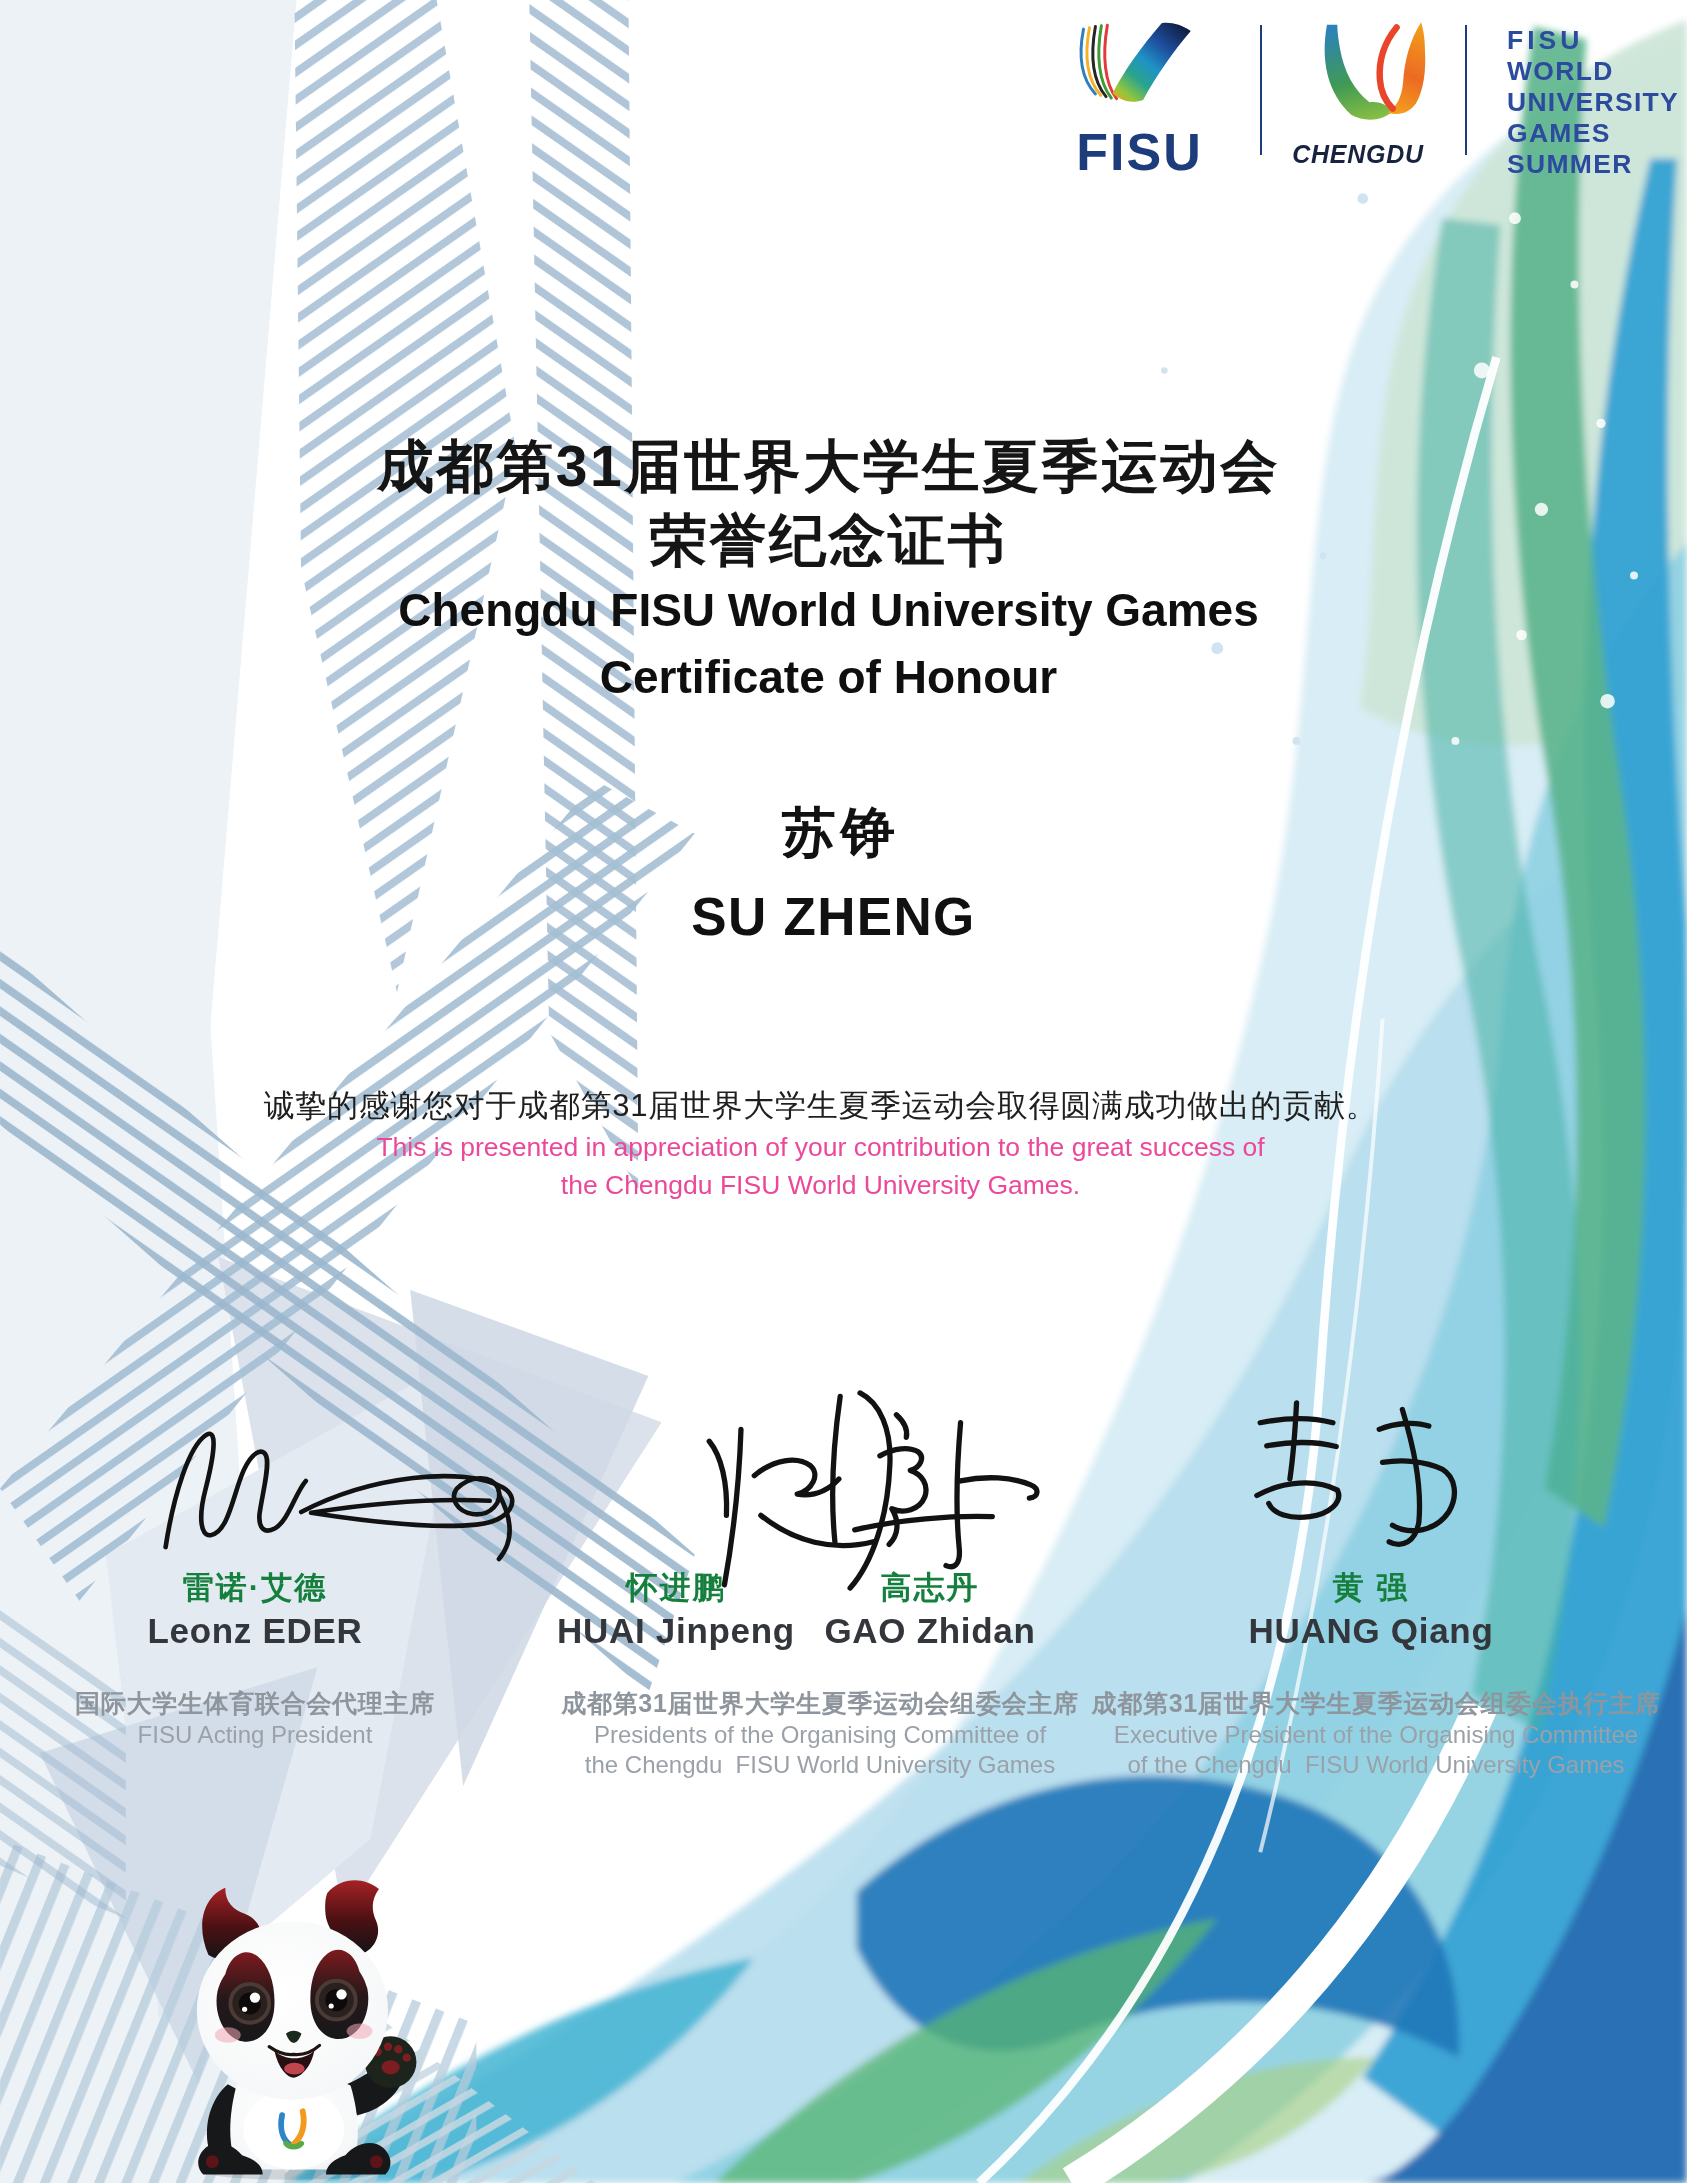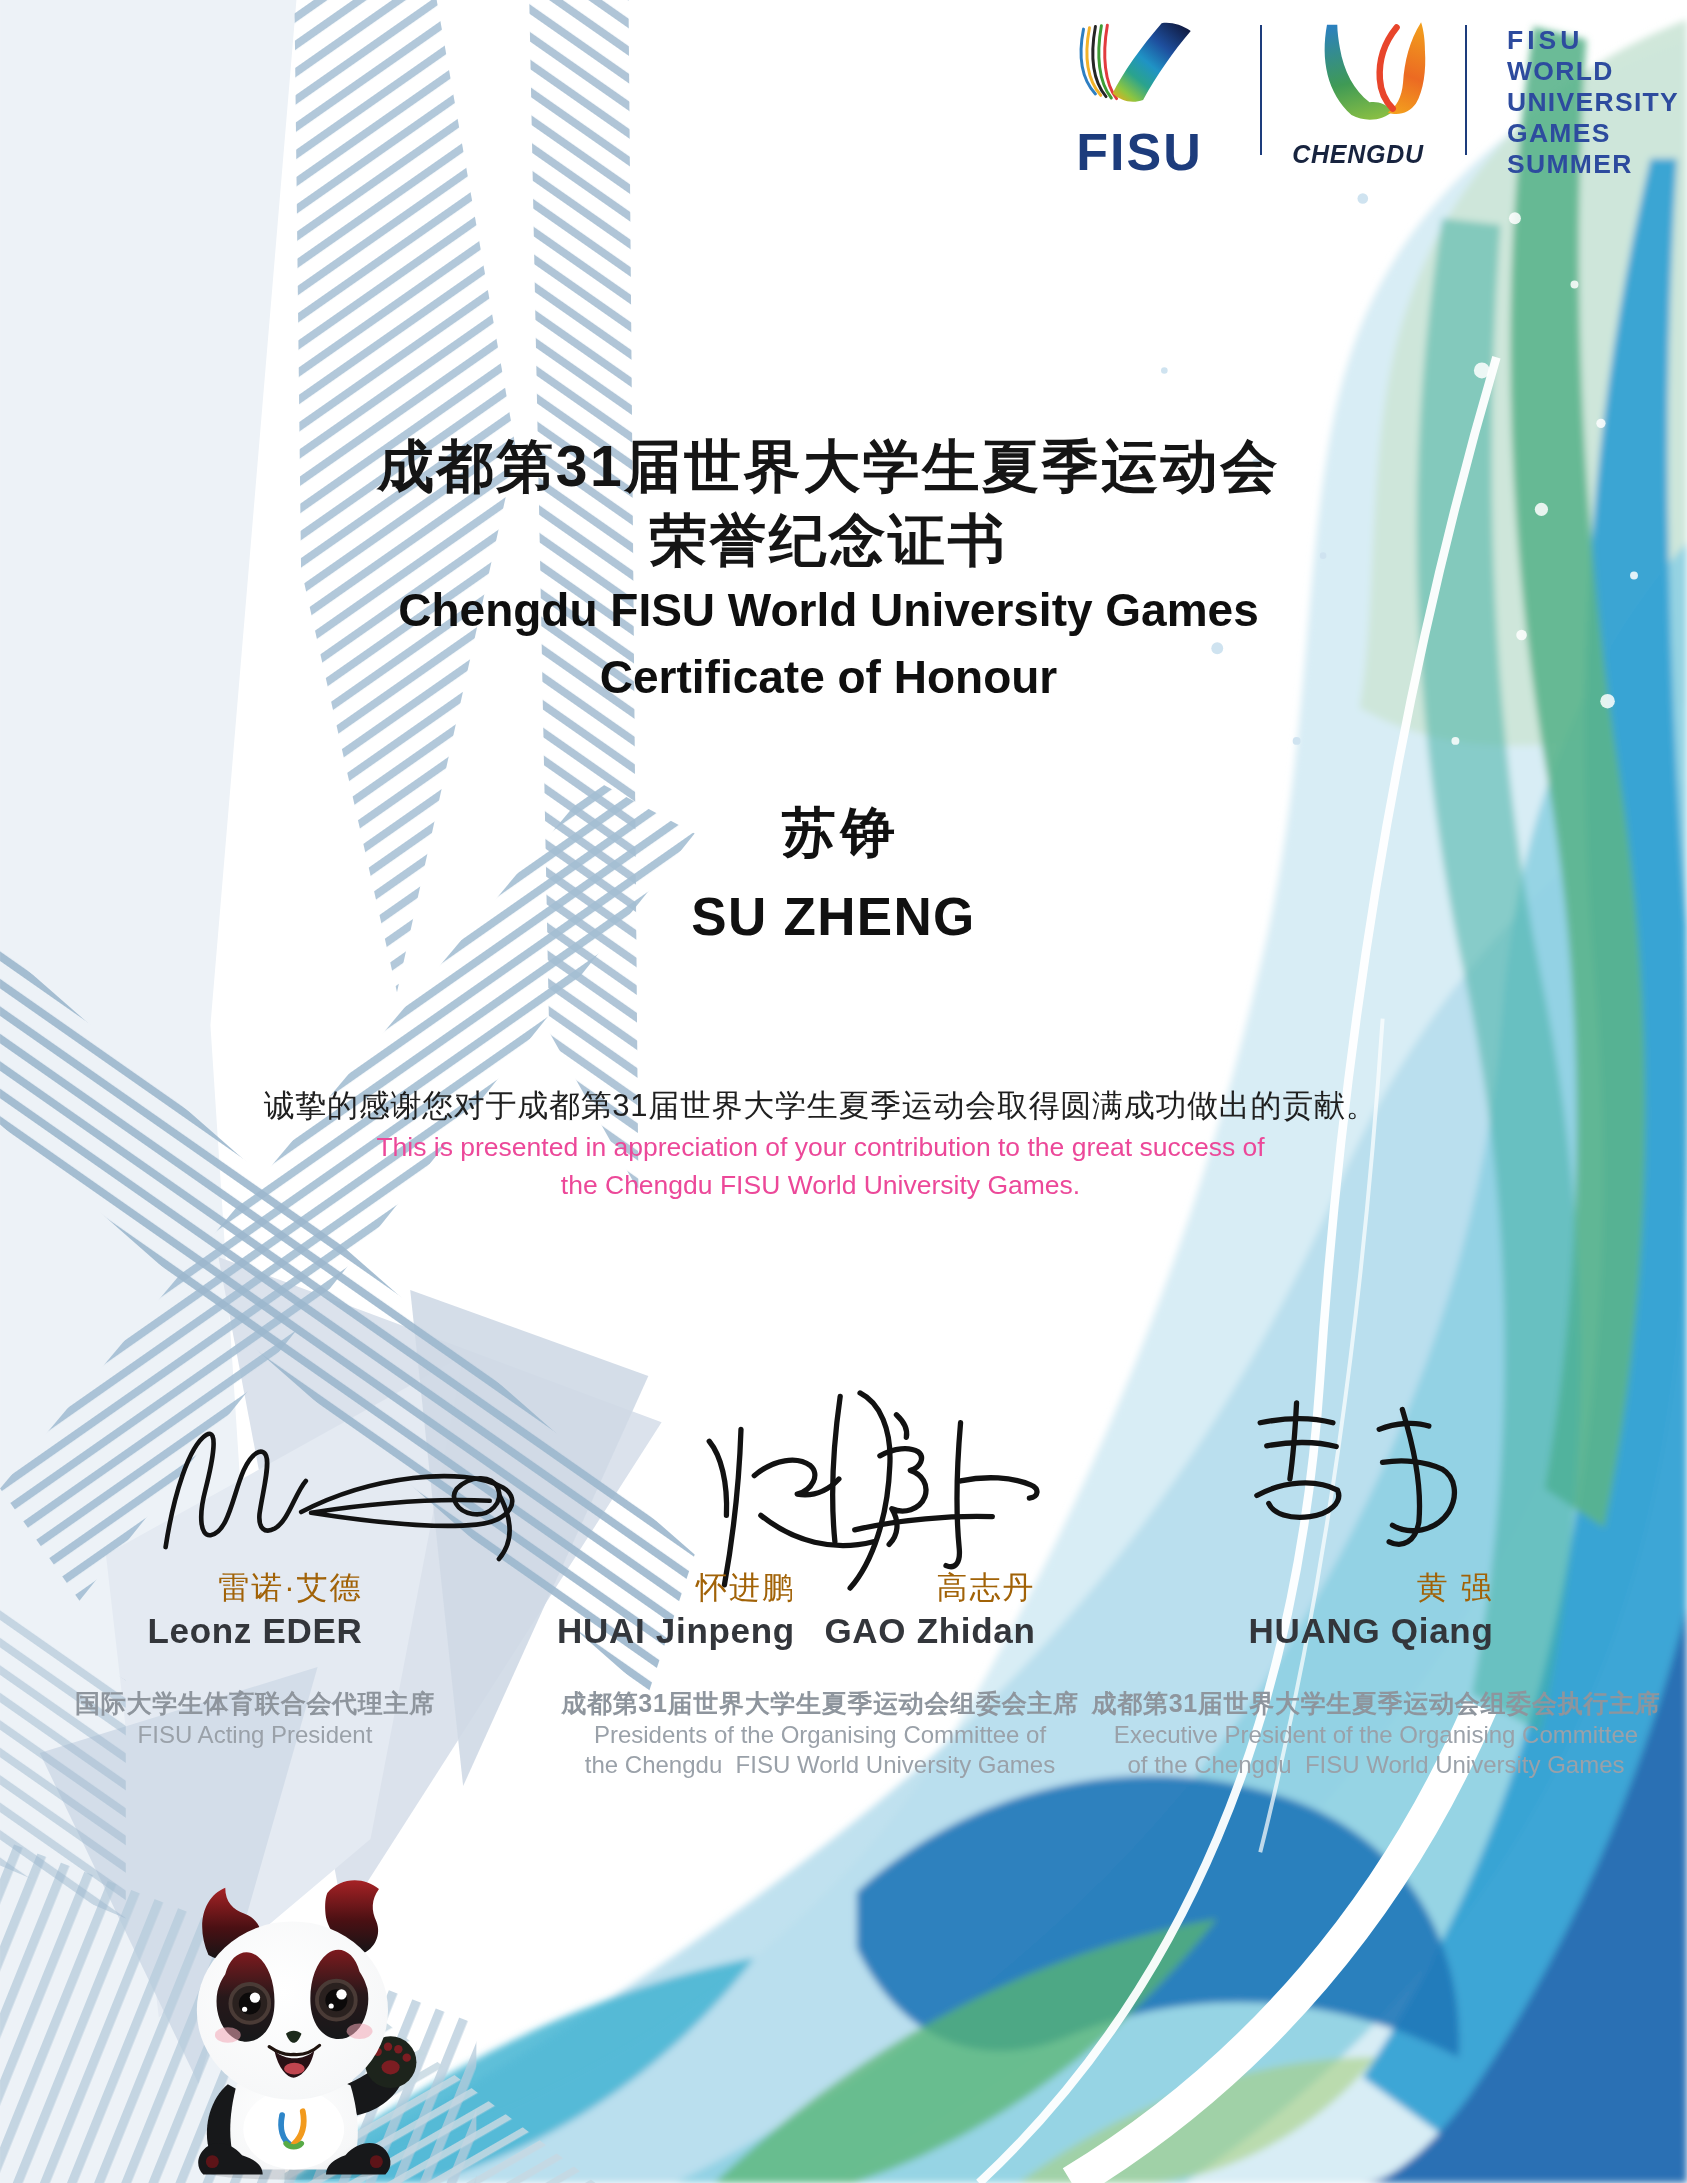--- a/index.html
+++ b/index.html
@@ -28,21 +28,21 @@
   .t-en{font-size:46px;font-weight:800;letter-spacing:0px;line-height:67px;white-space:pre;color:#0f0f0f;}
   .recipient{position:absolute;left:0;top:793px;width:1667px;text-align:center;color:#111;}
   .r-zh{font-size:54px;font-weight:700;letter-spacing:5.3px;line-height:78px;white-space:pre;padding-left:15px;}
   .r-en{font-size:53px;font-weight:800;letter-spacing:1.3px;line-height:91px;white-space:pre;}
   .body-block{position:absolute;left:0;top:1084px;width:1641px;text-align:center;}
   .b-zh{font-size:31px;font-weight:400;color:#1f1f1f;line-height:44px;letter-spacing:0.7px;white-space:pre;}
   .b-en{font-size:26.5px;font-weight:400;color:#ec4899;line-height:38px;white-space:pre;}
 
   
   .sign-name{position:absolute;top:1567px;transform:translateX(-50%);text-align:center;white-space:nowrap;}
-  .n-zh{font-size:31px;font-weight:400;color:#a16207;line-height:41px;letter-spacing:2px;white-space:pre;text-align:right;}
+  .n-zh{font-size:31px;font-weight:700;color:#15803d;line-height:41px;letter-spacing:2px;white-space:pre;}
   .n-en{font-size:35px;font-weight:700;color:#33363b;line-height:46px;letter-spacing:0.7px;white-space:pre;}
   .sign-title{position:absolute;top:1686px;transform:translateX(-50%);text-align:center;white-space:nowrap;}
   .st-zh{font-size:25px;font-weight:700;color:#8e959d;line-height:34px;letter-spacing:0.7px;white-space:pre;}
   .st-en{font-size:24px;font-weight:400;color:#9aa1a9;line-height:30px;white-space:pre;}
 
   .sig-layer{position:absolute;left:0;top:1350px;width:1687px;height:291px;}
   .mascot{position:absolute;left:164px;top:1871px;width:262px;height:310px;}
 </style>
 </head>
 <body>

